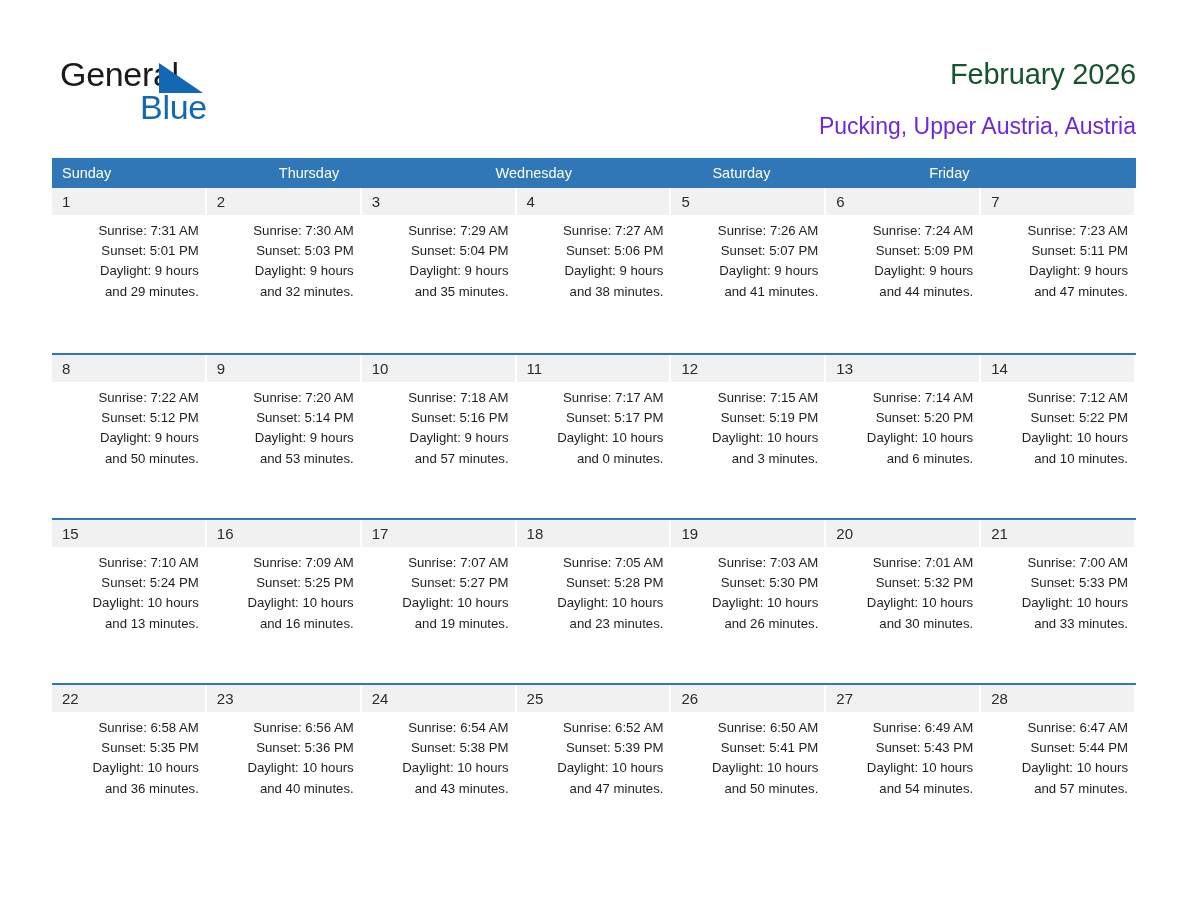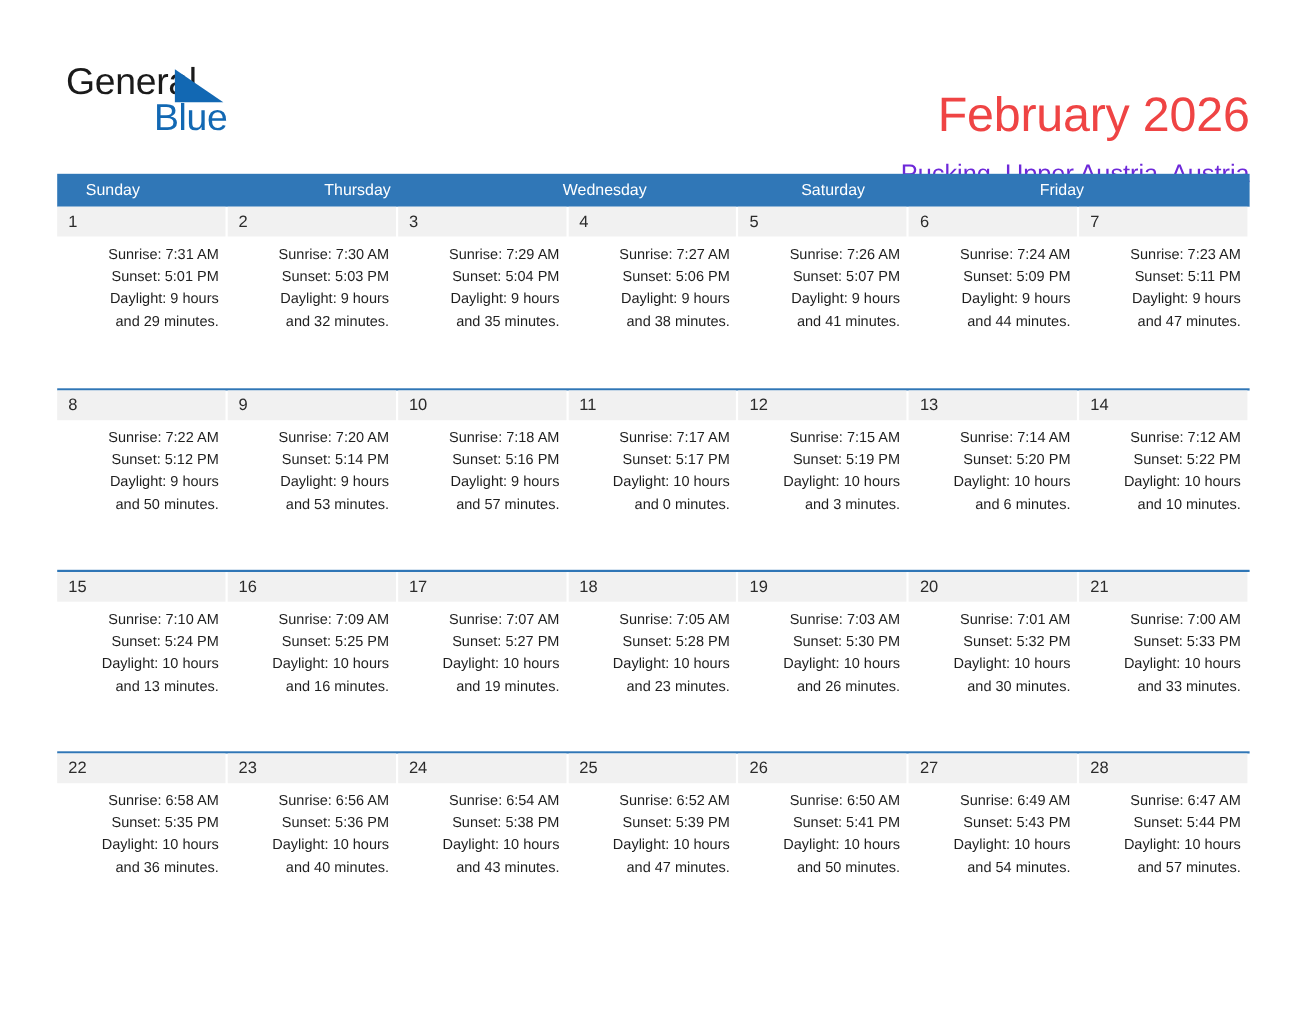--- a/index.html
+++ b/index.html
@@ -69,26 +69,25 @@
   }
 
   .title-block {
     position: absolute;
     right: 0;
     top: 0;
     text-align: right;
     width: 700px;
   }
   .cal-title {
-    font-size: 44px;
+    font-size: 29px;
     font-weight: 400;
-    color: #ef4444;
+    color: #14532d;
     line-height: 52px;
     letter-spacing: -0.2px;
-    margin-top: 31px;
   }
   .cal-subtitle {
     margin-top: 12px;
     font-size: 23px;
     font-weight: 400;
     color: #6d28d9;
     line-height: 28px;
   }
 
   
@@ -102,21 +101,21 @@
   .weekday-row {
     display: flex;
     background: #3077b7;
     height: 30px;
   }
   .weekday-cell {
     flex: 1 1 0;
     color: #ffffff;
     font-size: 14.5px;
     line-height: 30px;
-    padding-left: 26px;
+    padding-left: 10px;
     box-sizing: border-box;
     white-space: nowrap;
     overflow: hidden;
   }
 
   .week-row {
     height: 165px;
     border-top: 2px solid #2f76b6;
     box-sizing: border-box;
     display: flex;

